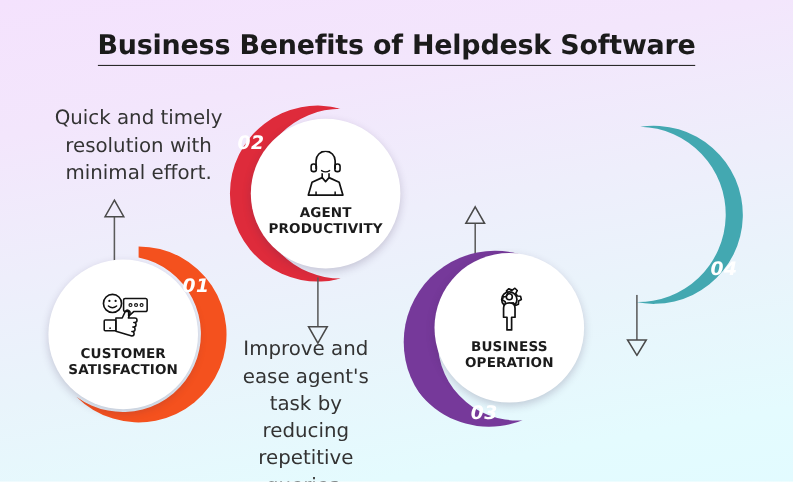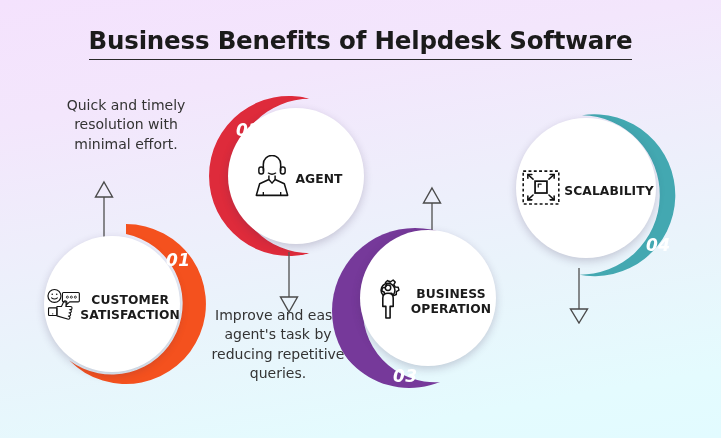--- a/index.html
+++ b/index.html
@@ -47,21 +47,21 @@
     left: 0;
     top: 0;
     border-radius: 50%;
   }
   .disc {
     position: absolute;
     border-radius: 50%;
     background: #ffffff;
     box-shadow: 0 3px 8px rgba(60, 40, 80, 0.22);
     display: flex;
-    flex-direction: row;
+    flex-direction: column;
     align-items: center;
     justify-content: center;
   }
   .num {
     position: absolute;
     color: #ffffff;
     font-size: 17px;
     font-weight: bold;
     font-style: italic;
     letter-spacing: 0.3px;
@@ -78,21 +78,21 @@
   .nicon {
     width: 46px;
     height: 42px;
     display: block;
   }
 
   
   .desc {
     position: absolute;
     text-align: center;
-    font-size: 14px;
+    font-size: 18px;
     line-height: 1.38;
     color: #333333;
   }
 
   
   .conn {
     position: absolute;
   }
 </style>
 </head>
@@ -147,39 +147,40 @@
         <rect x="9.6" y="13.2" width="5.2" height="7.6" rx="2.4" fill="none" stroke="#111" stroke-width="1.6"></rect>
         <rect x="33.2" y="13.2" width="5.2" height="7.6" rx="2.4" fill="none" stroke="#111" stroke-width="1.6"></rect>
         <path d="M20 19.8 q4 2.6 8 0" fill="none" stroke="#111" stroke-width="1.4" stroke-linecap="round"></path>
         <path d="M20.6 22.5 v4.3 l3.4 4 l3.4 -4 v-4.3" fill="none" stroke="#111" stroke-width="1.6" stroke-linejoin="round"></path>
         <path d="M20.6 26.8 L10.5 31.4 L6.8 44.2 h34.4 L37.5 31.4 L27.4 26.8" fill="none" stroke="#111" stroke-width="1.7" stroke-linejoin="round"></path>
         <line x1="14.5" y1="40.5" x2="14.5" y2="44.2" stroke="#111" stroke-width="1.5"></line>
         <line x1="33.5" y1="40.5" x2="33.5" y2="44.2" stroke="#111" stroke-width="1.5"></line>
       </svg>
       <div class="nlabel">
         <div>AGENT</div>
+        <div>PRODUCTIVITY</div>
       </div>
     </div>
-    <div class="num" style="left:16px; top:26px;margin-left:20px;">02</div>
+    <div class="num" style="left:16px; top:26px;">02</div>
   </div>
 
   <svg class="conn" style="left:278px; top:252px;" width="22" height="62" viewBox="0 0 22 62">
     <line x1="11" y1="0" x2="11" y2="45" stroke="#5a5a5a" stroke-width="1.4"></line>
     <polygon points="11,60 19.5,45 2.5,45" fill="none" stroke="#4a4a4a" stroke-width="1.4"></polygon>
   </svg>
 
   <div class="desc" style="left:208px; top:306px; width:140px;">Improve and ease agent's task by reducing repetitive queries.</div>
 
 
   <svg class="conn" style="left:421px; top:186px;" width="22" height="62" viewBox="0 0 22 62">
     <line x1="11" y1="62" x2="11" y2="17" stroke="#5a5a5a" stroke-width="1.4"></line>
     <polygon points="11,2 19.5,17 2.5,17" fill="none" stroke="#4a4a4a" stroke-width="1.4"></polygon>
   </svg>
 
-  <div class="node" style="left:332px; top:228px; width:166px; height:166px;">
+  <div class="node" style="left:367px; top:228px; width:166px; height:166px;">
     <svg class="ring" width="166" height="166" viewBox="0 0 166 166">
       <path d="M126 14 a81 81 0 1 0 -18 140 a72 72 0 1 1 18 -140 Z" fill="#76399a"></path>
     </svg>
     <div class="disc" style="left:28px; top:2px; width:136px; height:136px;">
       <svg class="nicon" viewBox="0 0 46 46">
         <path d="M23 4.2 l3.0 1.0 l2.6 -1.9 l2.3 2.3 l-1.5 2.8 l1.6 2.6 l3.2 0.3 l0.8 3.2 l-2.8 1.6 l-0.1 3.1 l-3.0 1.2 l-1.9 -2.5 l-3.1 0.4 l-1.9 2.5 l-3.1 -1.0 l-0.2 -3.1 l-2.7 -1.6 l0.7 -3.2 l3.1 -0.4 l1.6 -2.7 l-1.4 -2.8 l2.4 -2.2 l2.6 1.9 Z" fill="none" stroke="#111" stroke-width="1.6" stroke-linejoin="round"></path>
         <circle cx="23" cy="14.5" r="7.6" fill="none" stroke="#111" stroke-width="1.7"></circle>
         <circle cx="23" cy="11.8" r="3.0" fill="none" stroke="#111" stroke-width="1.6"></circle>
         <path d="M17.3 23 q0 -5.2 5.7 -5.2 q5.7 0 5.7 5.2 v9.2 h-3.4 v12.6 h-4.6 v-12.6 h-3.4 Z" fill="#fff" stroke="#111" stroke-width="1.7" stroke-linejoin="round"></path>
       </svg>
@@ -188,40 +189,20 @@
         <div>OPERATION</div>
       </div>
     </div>
     <div class="num" style="left:42px; top:138px;margin-left:19px;">03</div>
   </div>
 
   <div class="node" style="left:516px; top:112px; width:166px; height:166px;">
     <svg class="ring" width="166" height="166" viewBox="0 0 166 166">
       <path d="M66 3.2 a81 81 0 1 1 -4 159.4 a72 72 0 1 0 4 -159.4 Z" fill="#43a8b1"></path>
     </svg>
-    <div class="disc" style="left:0px; top:6px; width:140px; height:140px;">
-      <svg class="nicon" viewBox="0 0 46 46">
-        <rect x="3.5" y="4.5" width="39" height="36" fill="none" stroke="#111" stroke-width="1.7" stroke-dasharray="3.2 2.6"></rect>
-        <rect x="16.5" y="15.5" width="13" height="13" fill="none" stroke="#111" stroke-width="1.9"></rect>
-        <path d="M20 18.8 h3.2 M20 18.8 v3.2" stroke="#111" stroke-width="1.3" stroke-linecap="round"></path>
-        <g stroke="#111" stroke-width="1.7" stroke-linecap="round" stroke-linejoin="round" fill="none">
-          <path d="M14.3 13.3 L8.6 8.2"></path>
-          <path d="M8.6 8.2 h4.4 M8.6 8.2 v4.2"></path>
-          <path d="M31.7 13.3 L37.4 8.2"></path>
-          <path d="M37.4 8.2 h-4.4 M37.4 8.2 v4.2"></path>
-          <path d="M14.3 30.7 L8.6 36.0"></path>
-          <path d="M8.6 36.0 h4.4 M8.6 36.0 v-4.2"></path>
-          <path d="M31.7 30.7 L37.4 36.0"></path>
-          <path d="M37.4 36.0 h-4.4 M37.4 36.0 v-4.2"></path>
-        </g>
-      </svg>
-      <div class="nlabel">
-        <div>SCALABILITY</div>
-      </div>
-    </div>
     <div class="num" style="left:130px; top:100px;margin-top:23px;">04</div>
   </div>
 
   <svg class="conn" style="left:568px; top:268px;" width="22" height="56" viewBox="0 0 22 56">
     <line x1="11" y1="0" x2="11" y2="41" stroke="#5a5a5a" stroke-width="1.4"></line>
     <polygon points="11,55 19.5,41 2.5,41" fill="none" stroke="#4a4a4a" stroke-width="1.4"></polygon>
   </svg>
 
 
 </div>

